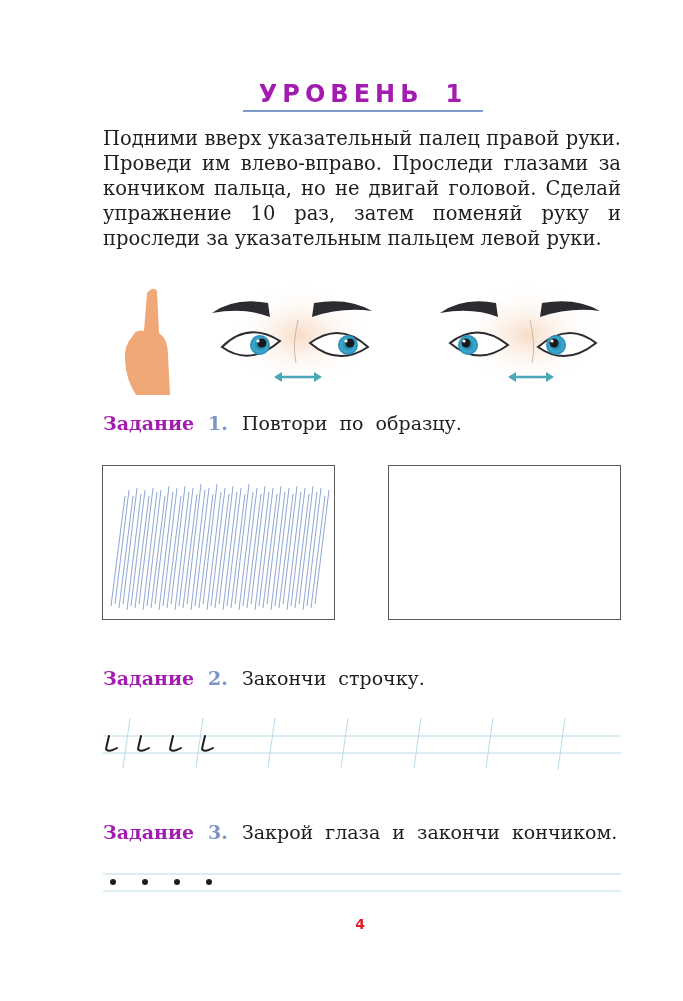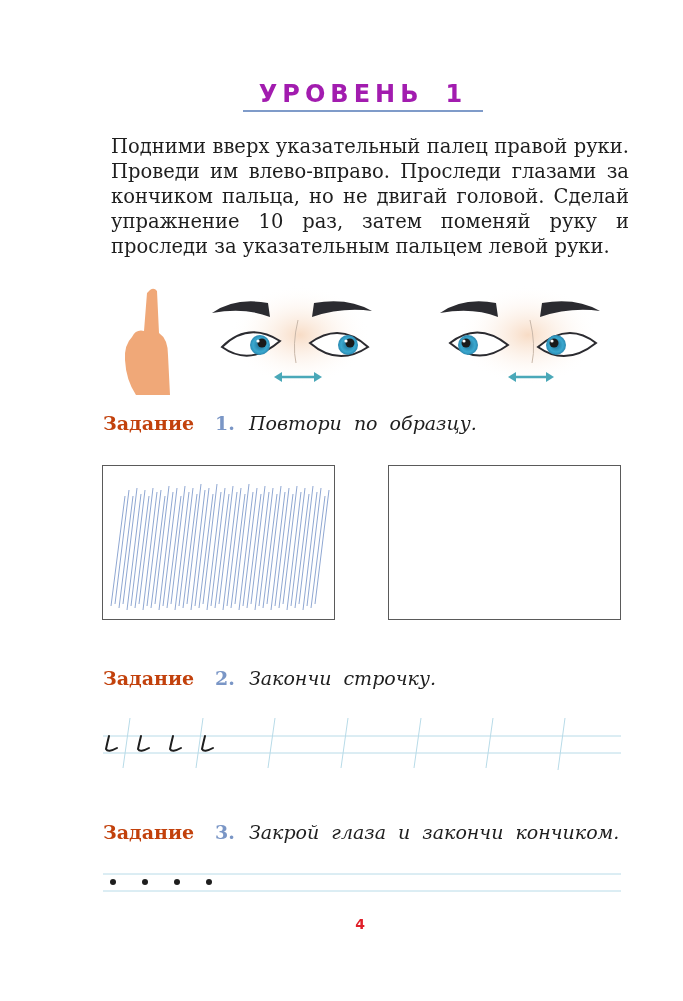--- a/index.html
+++ b/index.html
@@ -7,37 +7,37 @@
          font-family: "DejaVu Serif", "Liberation Serif", serif; color: #1e1e1e; }
   .level-title { position: absolute; left: 243px; top: 80px; width: 240px; text-align: center;
          font-family: "DejaVu Sans", sans-serif; font-weight: bold; font-size: 24px;
          letter-spacing: 5px; color: #a21caf; }
   .level-title .num { margin-left: 22px; }
   .level-rule { position: absolute; left: 243px; top: 110px; width: 240px; height: 2px; background: #7f9bc9; }
   .intro { position: absolute; left: 103px; top: 126px; width: 518px; font-size: 19.5px; line-height: 25px;
          text-align: justify; text-align-last: left; }
   .illus { position: absolute; left: 110px; top: 285px; width: 520px; height: 110px; }
   .task-heading { position: absolute; left: 103px; font-size: 19px; white-space: nowrap; }
-  .task-heading .label { font-weight: bold; color: #c2410c; margin-right: 21px; }
+  .task-heading .label { font-weight: bold; color: #a21caf; margin-right: 14px; }
   .task-heading .num { font-weight: bold; color: #7a96c6; margin-right: 14px; }
-  .task-heading .text { word-spacing: 6px; font-style: italic; }
+  .task-heading .text { word-spacing: 6px; }
   .box { position: absolute; border: 1.5px solid #5a5a5a; background: #fff; box-sizing: border-box; }
   .line-area { position: absolute; left: 103px; width: 518px; }
   .page-number { position: absolute; left: 350px; top: 916px; width: 20px; text-align: center;
          font-family: "DejaVu Sans", sans-serif; font-weight: bold; font-size: 14px; color: #e0202a; }
 </style>
 </head>
 <body>
 
 <div class="level-title">
   <span>УРОВЕНЬ</span><span class="num">1</span>
 </div>
 <div class="level-rule"></div>
 
-<p class="intro" style="margin:8px">Подними вверх указательный палец правой руки. Проведи им влево-вправо. Проследи глазами за кончиком пальца, но не двигай головой. Сделай упражнение 10 раз, затем поменяй руку и проследи за указательным пальцем левой руки.</p>
+<p class="intro" style="margin:0">Подними вверх указательный палец правой руки. Проведи им влево-вправо. Проследи глазами за кончиком пальца, но не двигай головой. Сделай упражнение 10 раз, затем поменяй руку и проследи за указательным пальцем левой руки.</p>
 
 <svg class="illus" viewBox="0 0 520 110" xmlns="http://www.w3.org/2000/svg">
   <defs>
     <radialGradient id="glow" cx="50%" cy="50%" r="50%">
       <stop offset="0%" stop-color="#f7d8bf" stop-opacity="0.9"></stop>
       <stop offset="100%" stop-color="#ffffff" stop-opacity="0"></stop>
     </radialGradient>
     <radialGradient id="iris" cx="50%" cy="50%" r="50%">
       <stop offset="0%" stop-color="#1f6f95"></stop>
       <stop offset="70%" stop-color="#3aa8cf"></stop>

